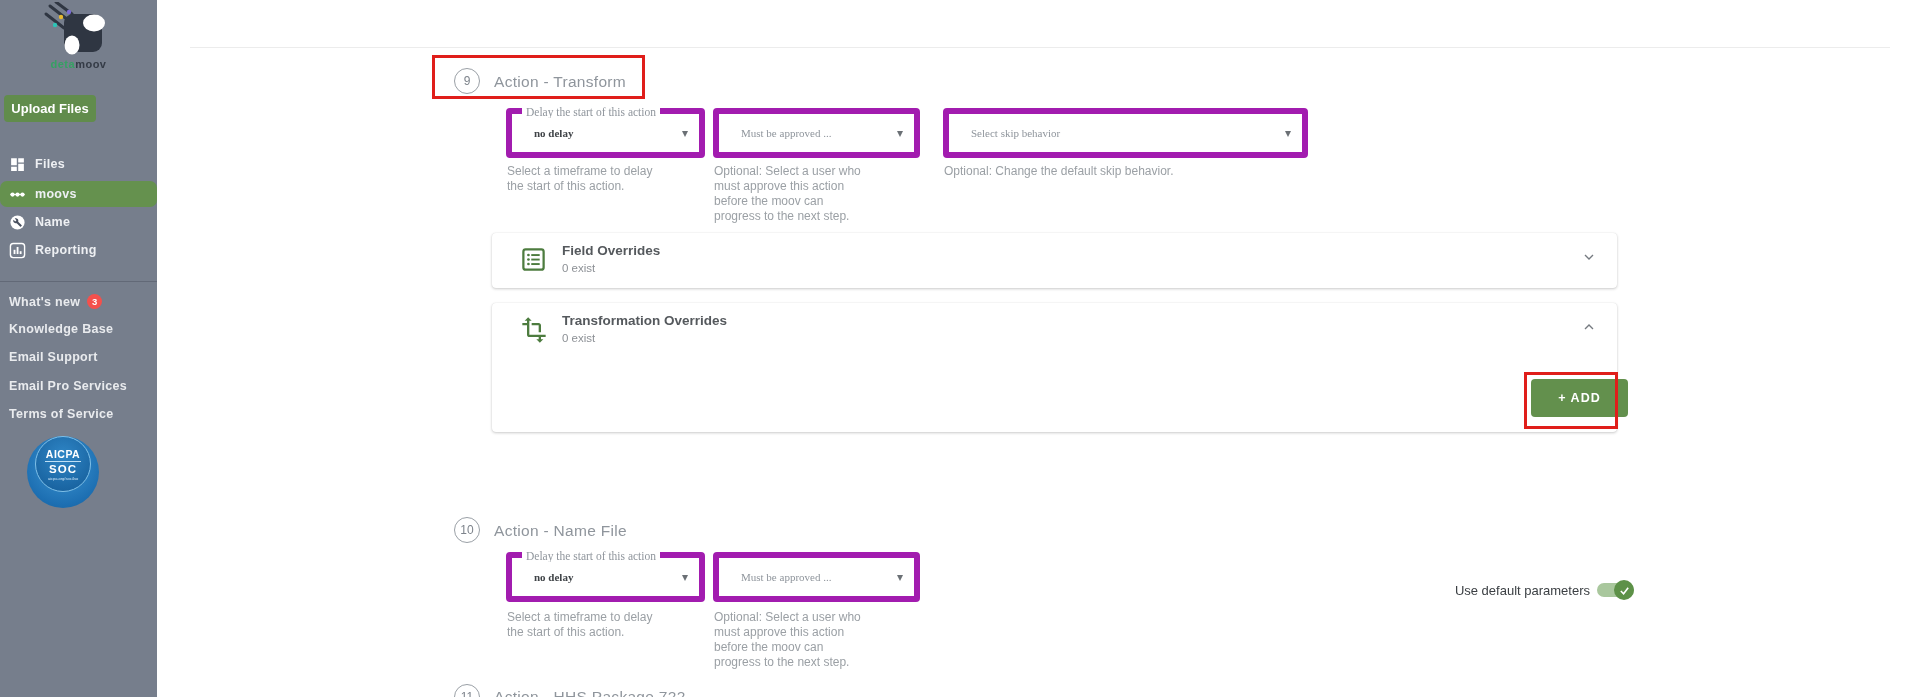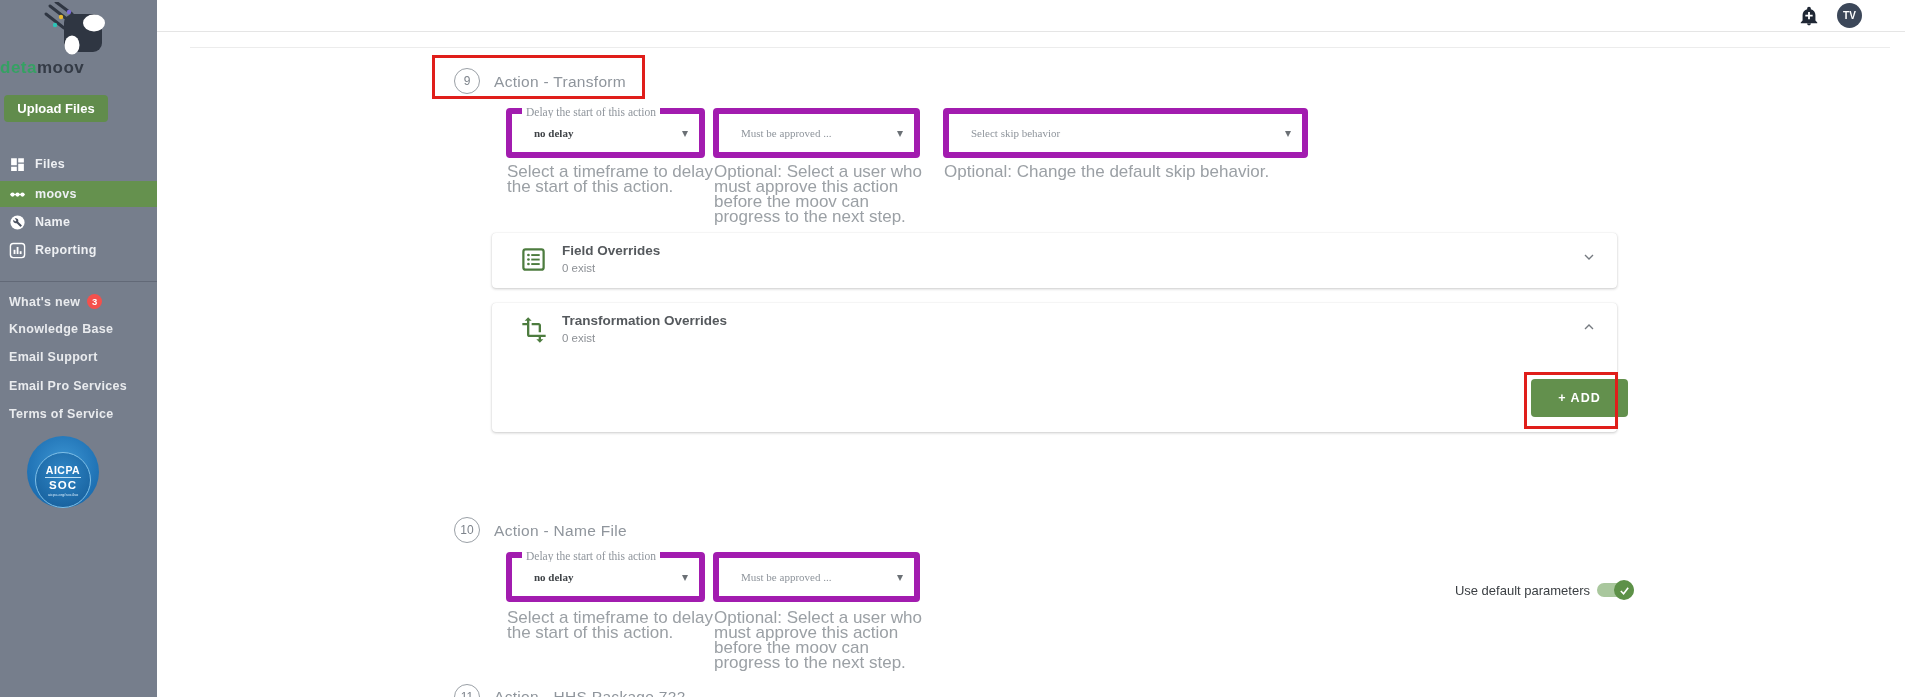--- a/index.html
+++ b/index.html
@@ -1,38 +1,38 @@
 <!DOCTYPE html>
 <html><head>
 <meta charset="utf-8">
 <style>
   html,body{margin:0;padding:0;background:#fff;}
   .app{position:relative;width:1905px;height:697px;overflow:hidden;
        font-family:"Liberation Sans",sans-serif;background:#fff;}
 
   
   .sidebar{position:absolute;left:0;top:0;width:157px;height:697px;background:#767e8c;color:#eef0f3;}
-  .brand{position:absolute;left:0;top:58px;width:157px;text-align:left;font-size:17px;font-weight:700;letter-spacing:.5px;}
+  .brand{position:absolute;left:0;top:58px;width:157px;text-align:center;font-size:11px;font-weight:700;letter-spacing:.5px;}
   .brand .b-green{color:#35a163;}
   .brand .b-dark{color:#343b46;}
   .logo-mark{position:absolute;left:42px;top:2px;}
-  .upload-btn{position:absolute;left:4px;top:95px;width:104px;height:27px;background:#618c4c;border:none;border-radius:4px;
+  .upload-btn{position:absolute;left:4px;top:95px;width:92px;height:27px;background:#618c4c;border:none;border-radius:4px;
       color:#fff;font-weight:700;font-size:13px;font-family:"Liberation Sans",sans-serif;cursor:pointer;}
   .nav-item{position:absolute;left:0;width:157px;height:26px;display:flex;align-items:center;cursor:pointer;
       font-size:12.5px;font-weight:700;letter-spacing:.3px;color:#eef0f3;}
   .nav-item .nicon{width:17px;height:17px;margin-left:9px;display:inline-flex;}
   .nav-item .nlabel{margin-left:9px;}
-  .nav-item.active{background:#65914e;}
+  .nav-item.active{background:#65914e;border-radius:7px;}
   .side-divider{position:absolute;left:0;top:281px;width:157px;height:1px;background:rgba(40,45,55,.25);}
   .side-link{position:absolute;left:9px;font-size:12.5px;font-weight:700;letter-spacing:.3px;color:#e9ebee;cursor:pointer;display:flex;align-items:center;}
   .badge-red{display:inline-flex;align-items:center;justify-content:center;margin-left:7px;width:15px;height:15px;border-radius:50%;
       background:#f4504c;color:#fff;font-size:9.5px;font-weight:700;}
   .soc{position:absolute;left:27px;top:436px;width:72px;height:72px;border-radius:50%;
       background:radial-gradient(circle at 50% 40%, #3e97d4 0%, #1d6fb2 70%, #185e99 100%);
-      display:flex;align-items:flex-end;justify-content:center;}
+      display:flex;align-items:flex-start;justify-content:center;}
   .soc-inner{width:54px;height:54px;border-radius:50%;background:radial-gradient(circle at 50% 35%, #2f86c6, #135a96);
       border:1px solid #7fc0e8;color:#fff;text-align:center;display:flex;flex-direction:column;align-items:center;justify-content:center;}
   .soc-top{font-size:10.5px;font-weight:700;letter-spacing:.5px;}
   .soc-line{width:36px;height:1px;background:#bfe0f5;margin:1px 0;}
   .soc-mid{font-size:11.5px;font-weight:700;letter-spacing:1px;}
   .soc-bottom{font-size:4px;color:#cfe8fa;margin-top:1px;}
 
   
   .topbar{position:absolute;left:157px;top:0;width:1748px;height:31px;background:#fff;border-bottom:1px solid #e5e5e5;}
   .bell{position:absolute;left:1641px;top:5px;width:22px;height:22px;cursor:pointer;}
@@ -45,21 +45,21 @@
       display:flex;align-items:center;justify-content:center;font-size:12px;color:#7d838b;background:#fff;}
   .step-title{position:absolute;font-size:15.5px;color:#8f959c;letter-spacing:.3px;}
   .redbox{position:absolute;border:3px solid #e01e1a;pointer-events:none;}
 
   .select{position:absolute;height:50px;background:#fff;border:6px solid #a21caf;border-radius:4px;box-sizing:border-box;cursor:pointer;font-family:Liberation Serif, serif;}
   .select .flabel{position:absolute;top:-8px;left:10px;background:#fff;padding:0 4px;font-size:11.5px;color:#8f959c;
       max-width:148px;white-space:nowrap;overflow:hidden;}
   .select .value{position:absolute;left:14px;top:50%;transform:translateY(-50%);font-size:11px;color:#8f959c;white-space:nowrap;margin-left:8px;}
   .select .value.filled{color:#3f4347;font-weight:700;}
   .select .caret{position:absolute;right:11px;top:50%;transform:translateY(-50%);color:#6b7075;font-size:12px;}
-  .helper{position:absolute;font-size:17px;line-height:15px;color:#9ba0a5;}
+  .helper{position:absolute;font-size:12px;line-height:15px;color:#9ba0a5;}
 
   .card{position:absolute;left:492px;width:1125px;background:#fff;border-radius:4px;
       box-shadow:0 1px 3px rgba(0,0,0,.2),0 0 1px rgba(0,0,0,.12);}
   .card .cicon{position:absolute;left:28px;top:13px;}
   .card .ctitle{position:absolute;left:70px;top:10px;font-size:13.5px;font-weight:700;color:#55595d;}
   .card .ccount{position:absolute;left:70px;top:29px;font-size:11.5px;color:#8c9095;}
   .card .chev{position:absolute;right:20px;top:16px;cursor:pointer;}
   .add-btn{position:absolute;left:1039px;top:76px;width:97px;height:38px;background:#63904d;border:none;border-radius:4px;
       color:#fff;font-size:12.5px;font-weight:700;letter-spacing:1px;font-family:"Liberation Sans",sans-serif;cursor:pointer;}
 
@@ -156,29 +156,20 @@
     <div class="soc">
       <div class="soc-inner">
         <div class="soc-top">AICPA</div>
         <div class="soc-line"></div>
         <div class="soc-mid">SOC</div>
         <div class="soc-bottom">aicpa.org/soc4so</div>
       </div>
     </div>
   </aside>
 
-  <header class="topbar">
-    <span class="bell">
-      <svg width="22" height="22" viewBox="0 0 24 24">
-        <path fill="#1f2734" d="M12 22.2c1.15 0 2.1-.95 2.1-2.1h-4.2c0 1.15.95 2.1 2.1 2.1zm7-5.2v-6c0-3.1-2.1-5.7-5-6.4v-.7c0-1.1-.9-2-2-2s-2 .9-2 2v.7c-2.9.7-5 3.3-5 6.4v6l-2 2v1h18v-1l-2-2z"></path>
-        <path fill="#fff" d="M11 7.5h2v3h3v2h-3v3h-2v-3H8v-2h3z"></path>
-      </svg>
-    </span>
-    <span class="avatar">TV</span>
-  </header>
 
   <main>
     <div class="panel-hairline"></div>
 
     <div class="step-circle" style="left:454px;top:68px;">9</div>
     <div class="step-title" style="left:494px;top:73px;">Action - Transform</div>
     <div class="redbox" style="left:432px;top:55px;width:207px;height:38px;"></div>
 
     <div class="select" style="left:506px;top:108px;width:199px;">
       <span class="flabel">Delay the start of this action</span>

